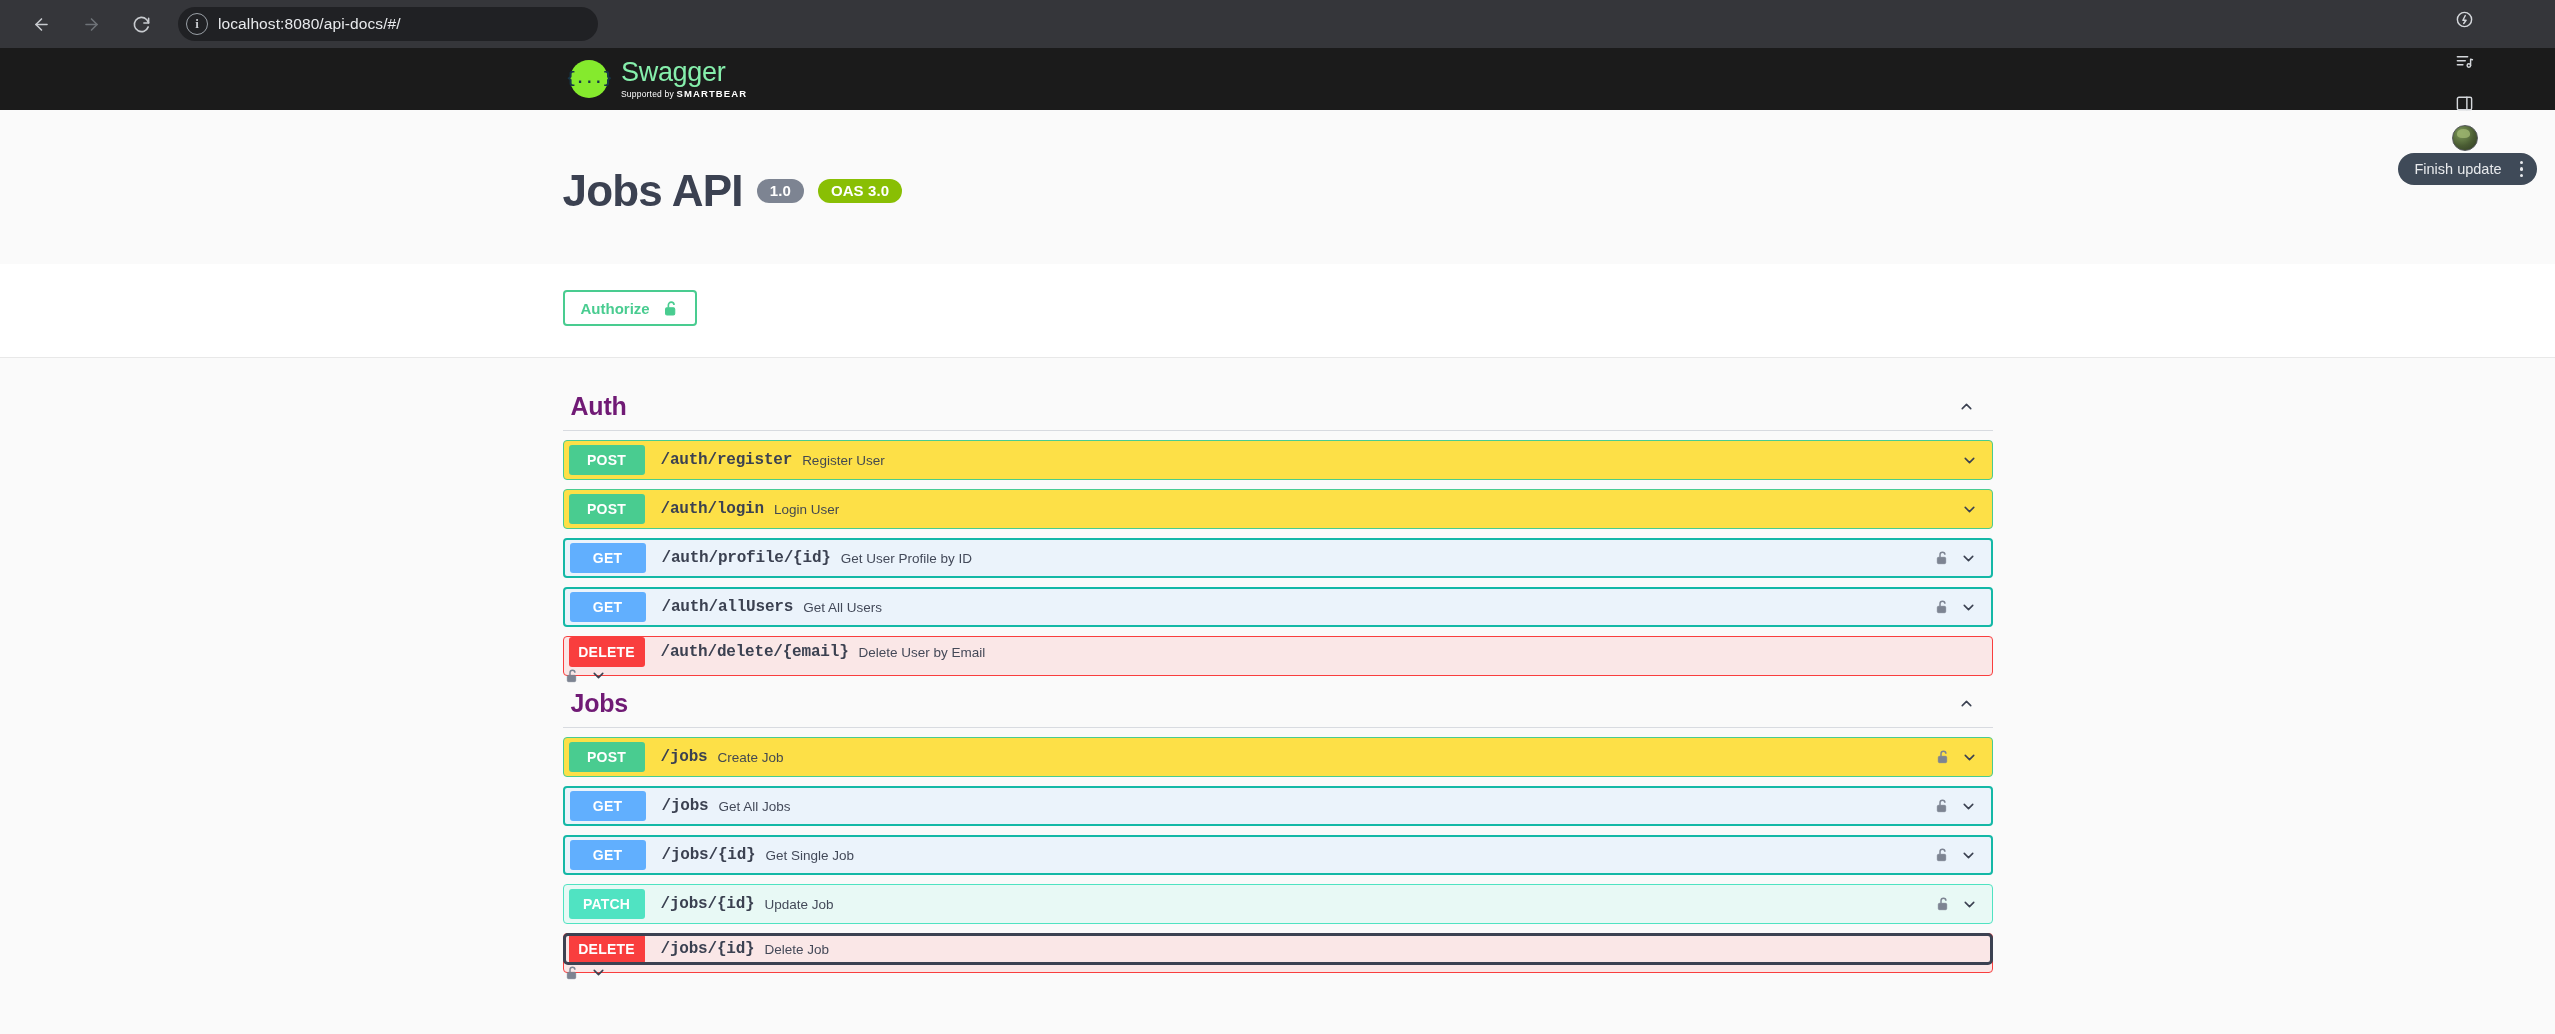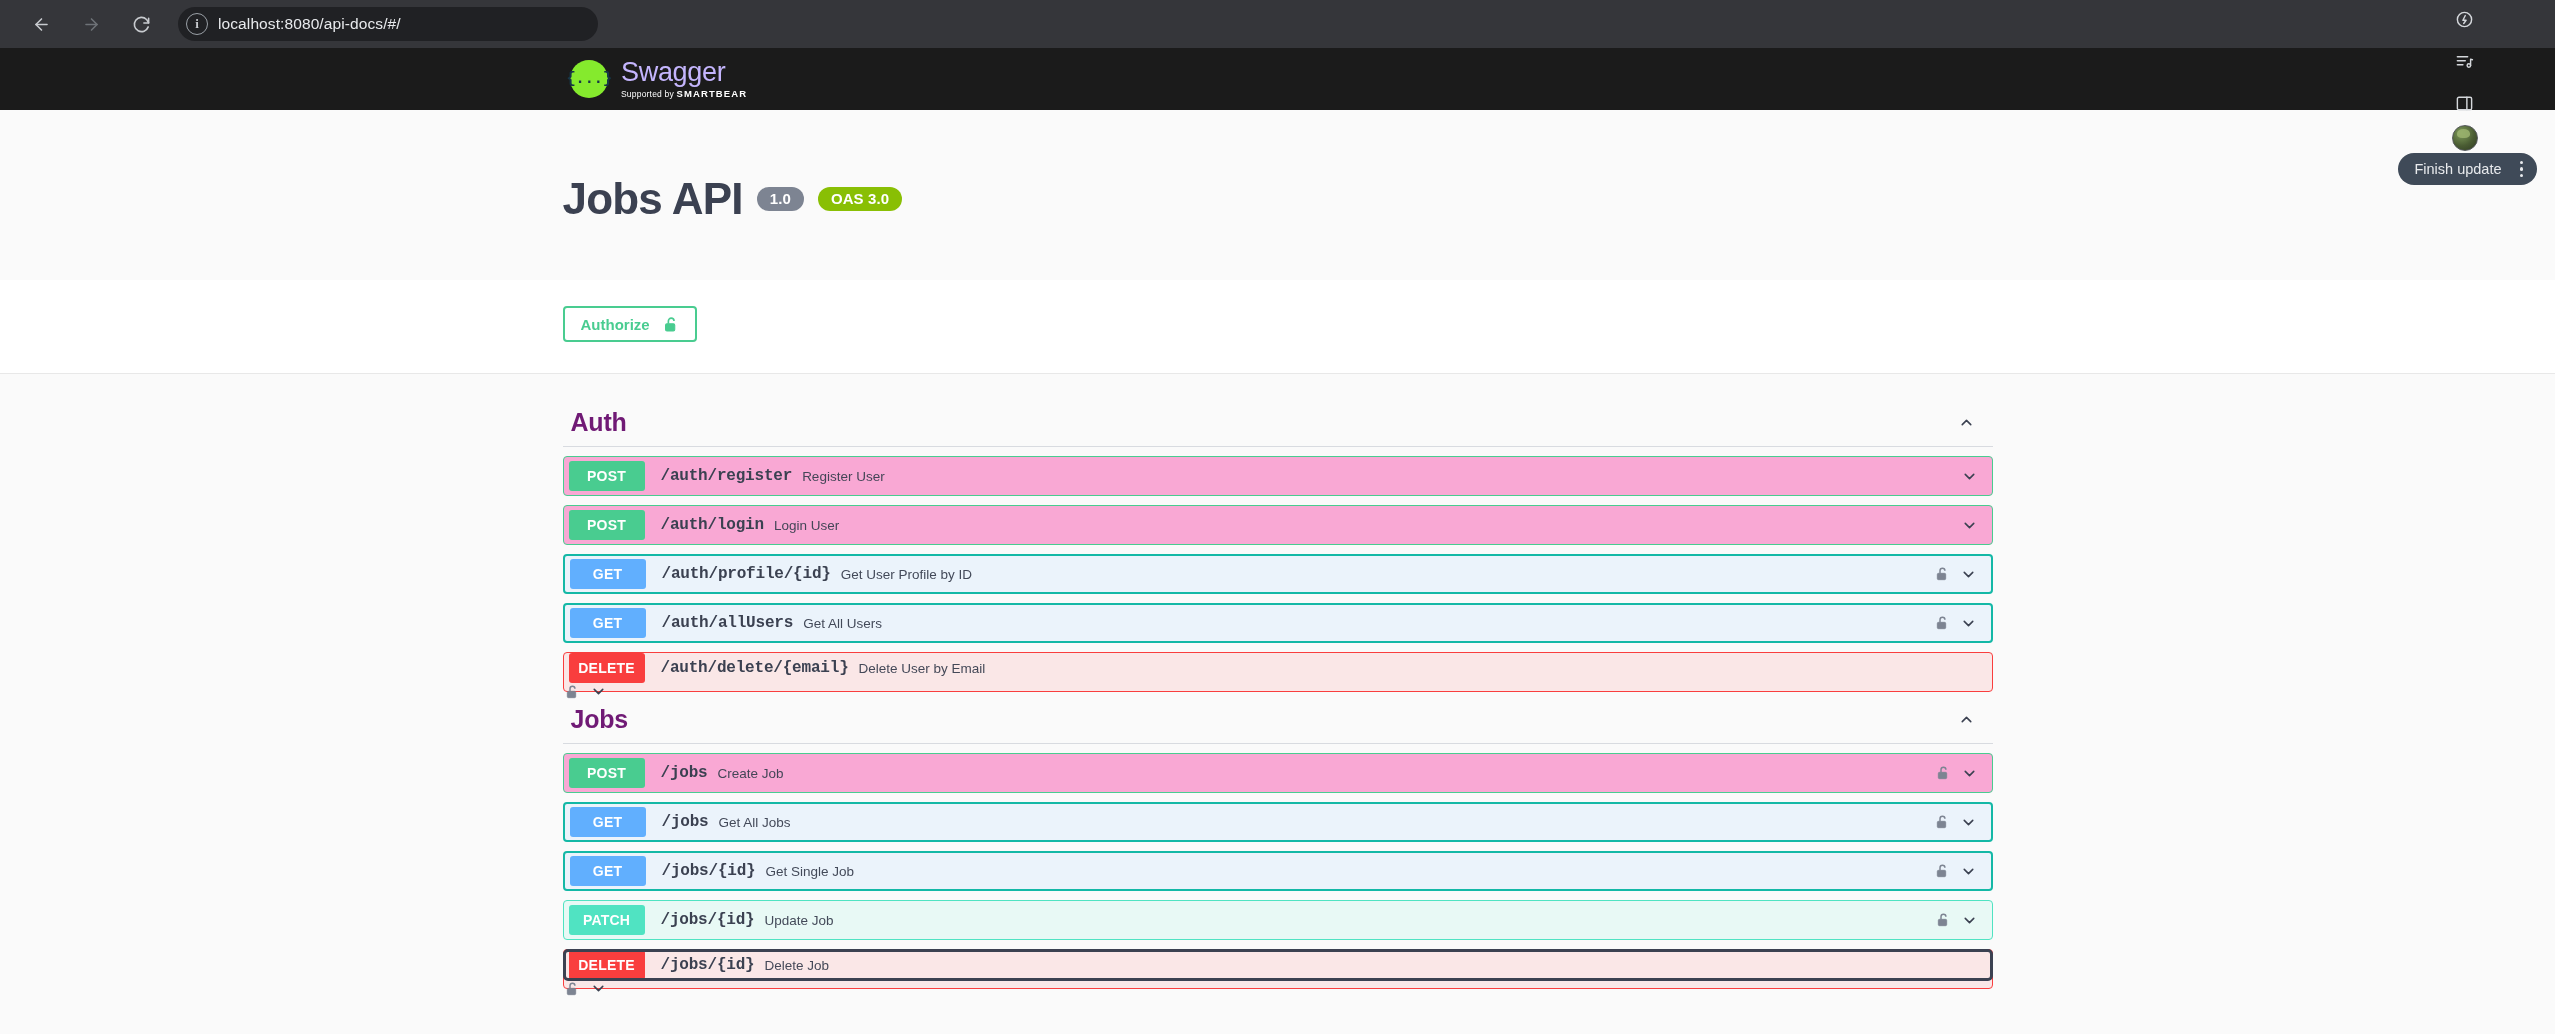--- a/index.html
+++ b/index.html
@@ -136,38 +136,38 @@
     background: #85ea2d;
     display: flex; align-items: center; justify-content: center;
     color: #173647;
     font-size: 16px;
     font-weight: bold;
     font-family: "Liberation Mono", monospace;
     letter-spacing: -0.5px;
   }
   .logo-text { display: flex; flex-direction: column; line-height: 1; }
   .logo-name {
-    color: #c4b5fd;
+    color: #86efac;
     font-size: 27px;
     letter-spacing: -0.3px;
   }
   .logo-sub {
     color: #fff;
     font-size: 8.5px;
     margin-top: 3px;
     letter-spacing: 0.2px;
   }
   .logo-sub b { letter-spacing: 1.1px; font-size: 9.5px; }
 
   
   .info-band {
     background: #fafafa;
     padding: 56px 0 48px 0;
   }
-  .info-inner { width: 1430px; margin: 8px auto; padding-left: 0; }
+  .info-inner { width: 1430px; margin: 0 auto; padding-left: 0; }
 
   .api-title {
     display: flex; align-items: center; gap: 14px;
     font-size: 44px;
     font-weight: bold;
     color: #3b4151;
     letter-spacing: -0.8px;
   }
   .badge {
     font-size: 15px;
@@ -276,21 +276,21 @@
   }
   .lock-icon { display: flex; align-items: center; color: #7d8492; }
   .op-chevron { display: flex; align-items: center; color: #3b4151; padding: 0 2px; }
 
   
   .m-post  { background: #49cc90; }
   .m-get   { background: #61affe; }
   .m-delete{ background: #f93e3e; }
   .m-patch { background: #50e3c2; }
 
-  .r-post   { background: #f9a8d4; border: 1px solid #49cc90; }
+  .r-post   { background: #fde047; border: 1px solid #49cc90; }
   .r-get    { background: #ebf3fb; border: 2px solid #14b8a6; }
   .r-delete { background: #fae7e7; border: 1px solid #f93e3e; flex-direction: column; }
   .r-patch  { background: #e8f9f5; border: 1px solid #50e3c2; }
 
   .op-row.focused .op-summary {
     outline: 3px solid #3b4151;
     border-radius: 4px;
     outline-offset: -2px;
   }
 </style>

